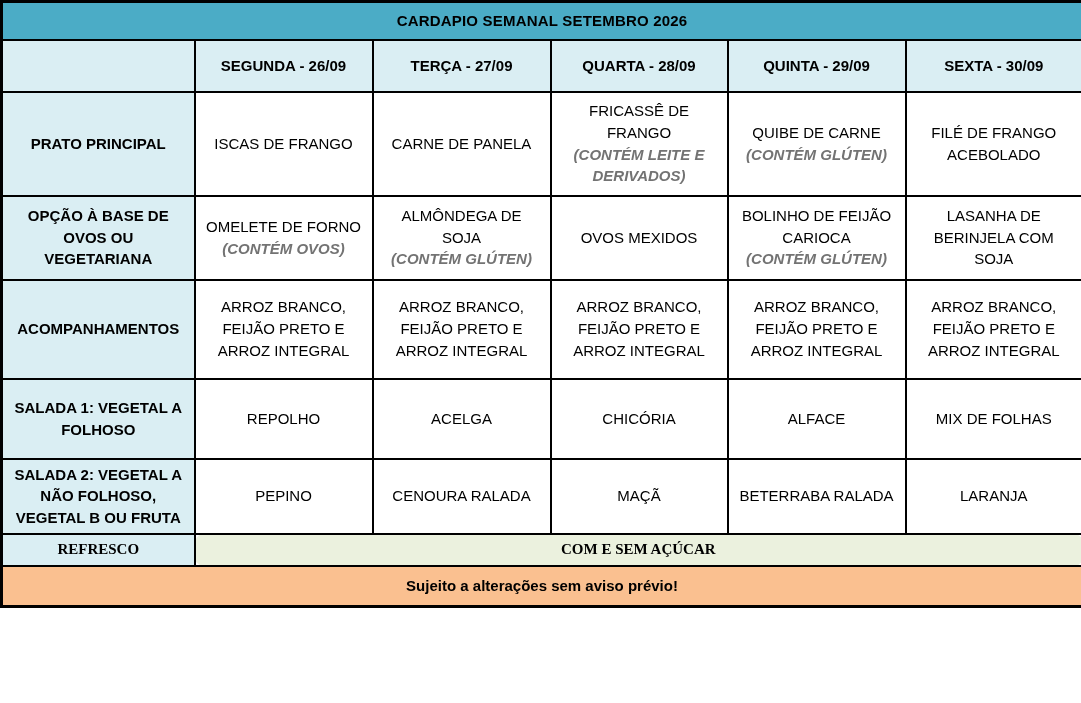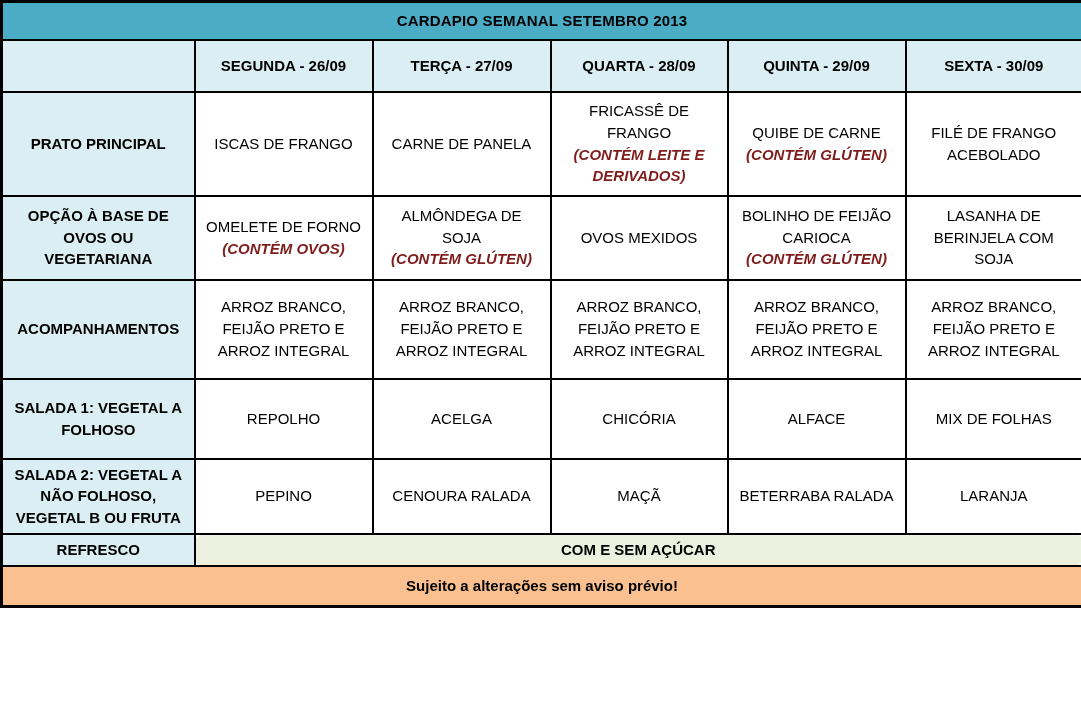--- a/index.html
+++ b/index.html
@@ -47,33 +47,33 @@
   }
   th.corner-cell { background: #DAEEF3; }
   
   th.row-label {
     background: #DAEEF3;
     font-weight: bold;
   }
   
   td.menu-cell { background: #ffffff; }
   .allergen {
-    color: #7f1d1d;
+    color: #737373;
     font-weight: bold;
     font-style: italic;
   }
   .allergen:empty { display: none; }
   
   tr.r-prato   > * { height: 104px; }
   tr.r-opcao   > * { height: 84px; }
   tr.r-guarn   > * { height: 90px; }
   tr.r-acomp   > * { height: 99px; }
   tr.r-salada1 > * { height: 80px; }
   tr.r-salada2 > * { height: 66px; }
-  tr.r-refresco > * { height: 22px; }
+  tr.r-refresco > * { height: 22px; font-family: Liberation Serif, serif; }
   td.refresco-value {
     background: #EBF1DE;
     font-weight: bold;
     border-radius: 9px;
   }
   td.footer-cell {
     background: #FAC090;
     font-weight: bold;
     font-size: 17px;
     height: 41px;
@@ -88,21 +88,21 @@
     <colgroup>
       <col style="width:193px">
       <col style="width:178px">
       <col style="width:178px">
       <col style="width:177px">
       <col style="width:178px">
       <col style="width:177px">
     </colgroup>
     <tbody>
       <tr>
-        <td class="title-cell" colspan="6">CARDAPIO SEMANAL SETEMBRO 2013</td>
+        <td class="title-cell" colspan="6">CARDAPIO SEMANAL SETEMBRO 2026</td>
       </tr>
       <tr>
         <th class="corner-cell"></th>
         <th class="day-cell">SEGUNDA - 26/09</th>
         <th class="day-cell">TERÇA - 27/09</th>
         <th class="day-cell">QUARTA - 28/09</th>
         <th class="day-cell">QUINTA - 29/09</th>
         <th class="day-cell">SEXTA - 30/09</th>
       </tr>
 

